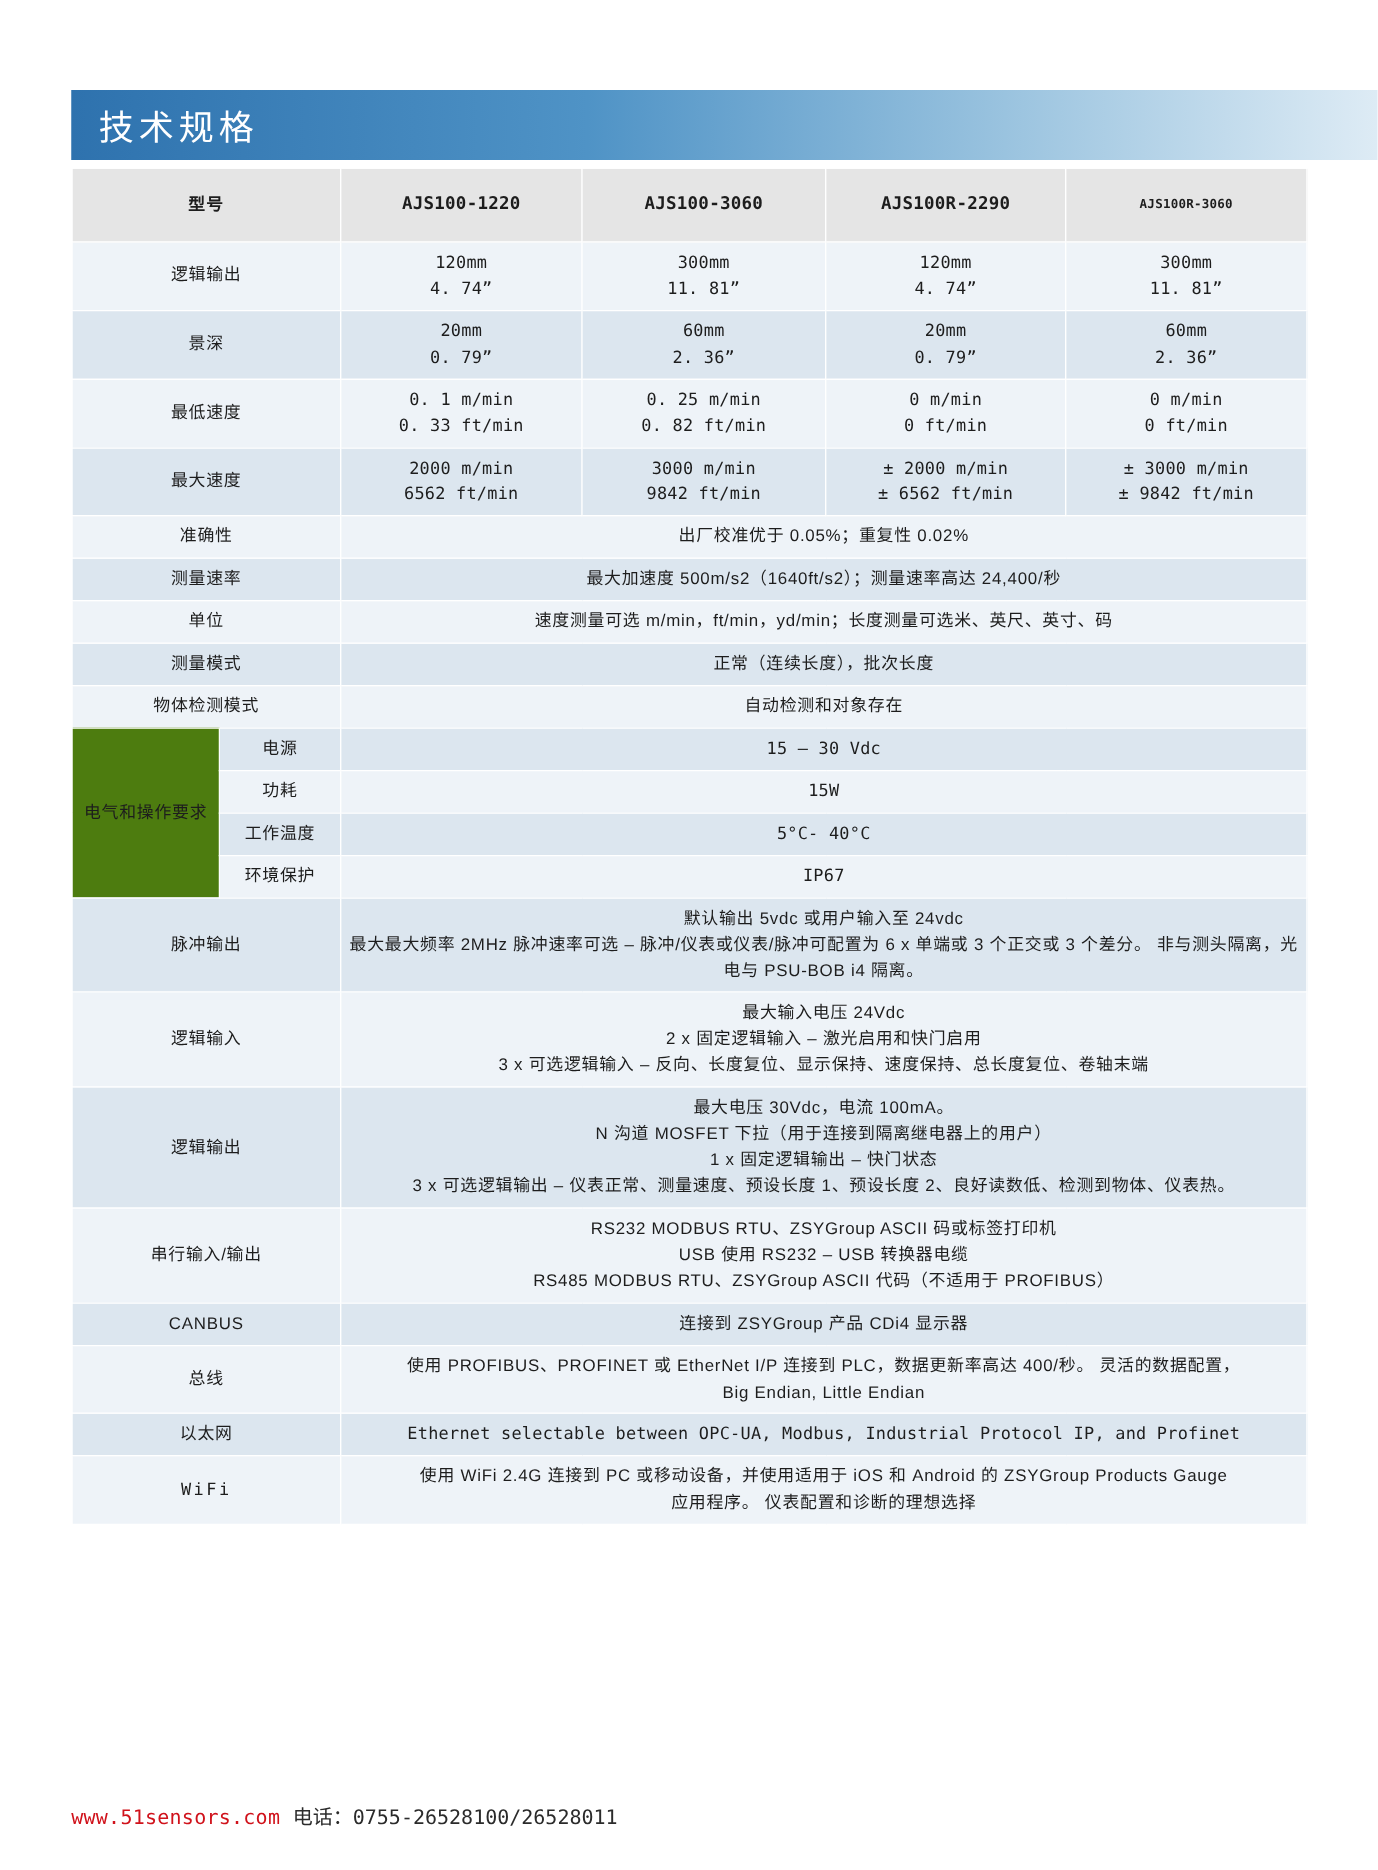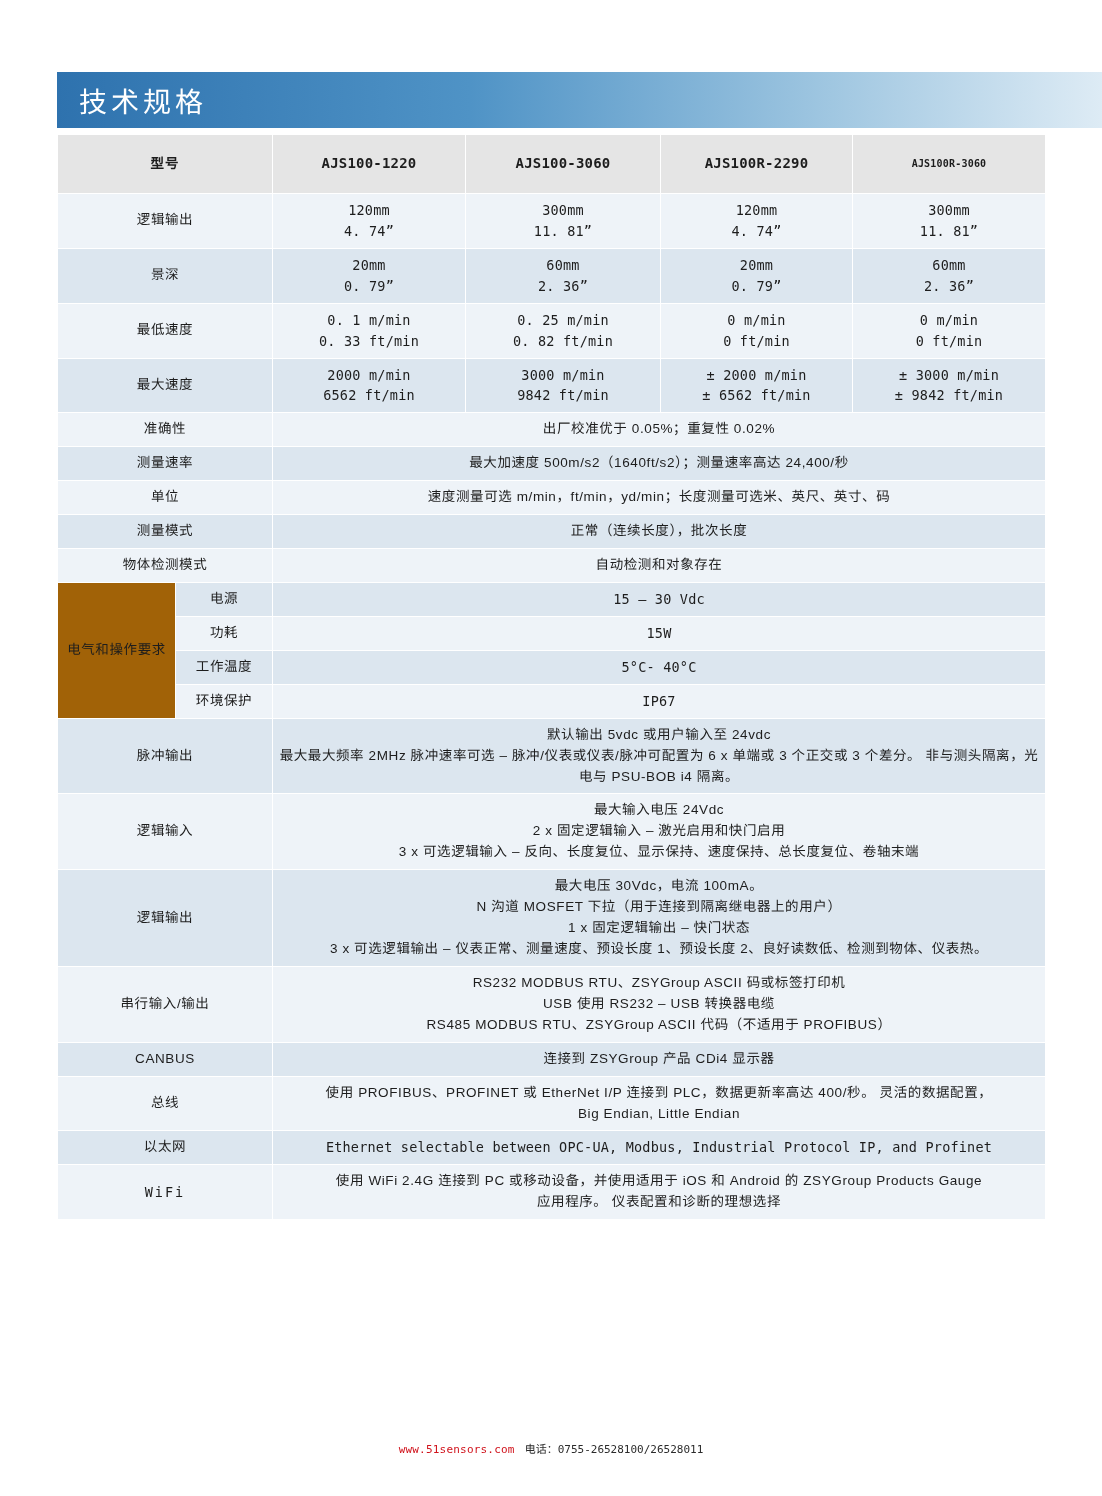--- a/index.html
+++ b/index.html
@@ -59,21 +59,21 @@
   }
   thead th {
     background: #e5e5e5;
     color: #ffffff;
     font-size: 15px;
     font-weight: bold;
     height: 46px;
     letter-spacing: 1px;
   }
   .lbl {
-    background: #a16207;
+    background: #4d7c0f;
     font-size: 14.5px;
     letter-spacing: 1px;
   }
   .val {
     background: #eef3f8;
   }
   .val-alt {
     background: #dce6ef;
   }
   .mono {
@@ -91,22 +91,22 @@
   }
   .pad-cell {
     padding: 10px 14px;
   }
   
   .footer {
     position: absolute;
     left: 57px;
     top: 1440px;
     width: 988px;
-    text-align: center;
-    font-size: 11px;
+    text-align: left;
+    font-size: 16px;
     font-family: "DejaVu Sans Mono", "Liberation Mono", monospace;
   }
   .footer .site { color: #d0121b; letter-spacing: 0.2px; }
   .footer .phone { color: #2b2b2b; margin-left: 10px; }
 </style>
 </head>
 <body>
 
 <div class="page">
 

